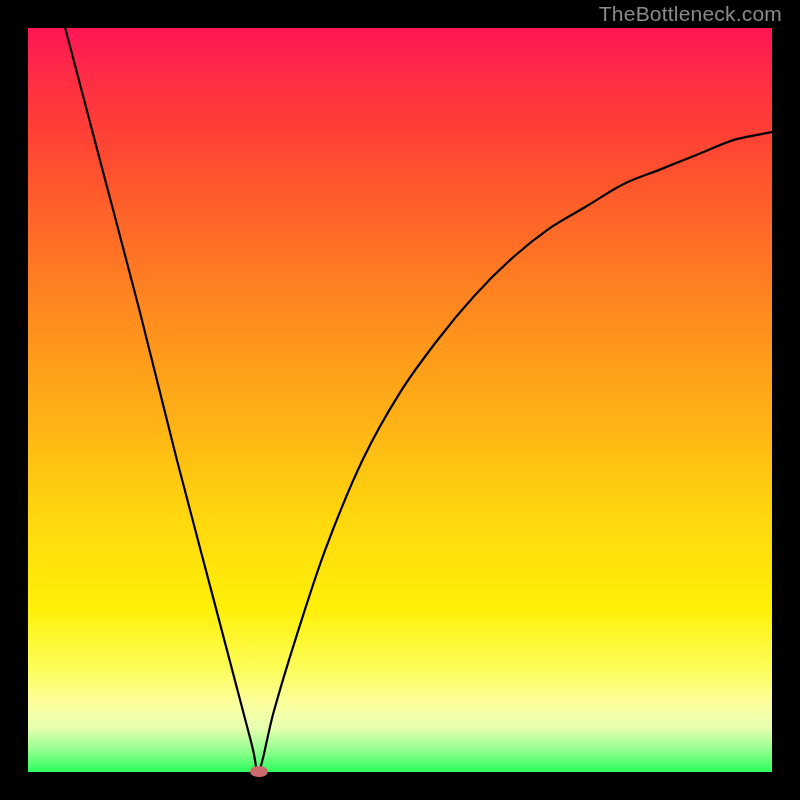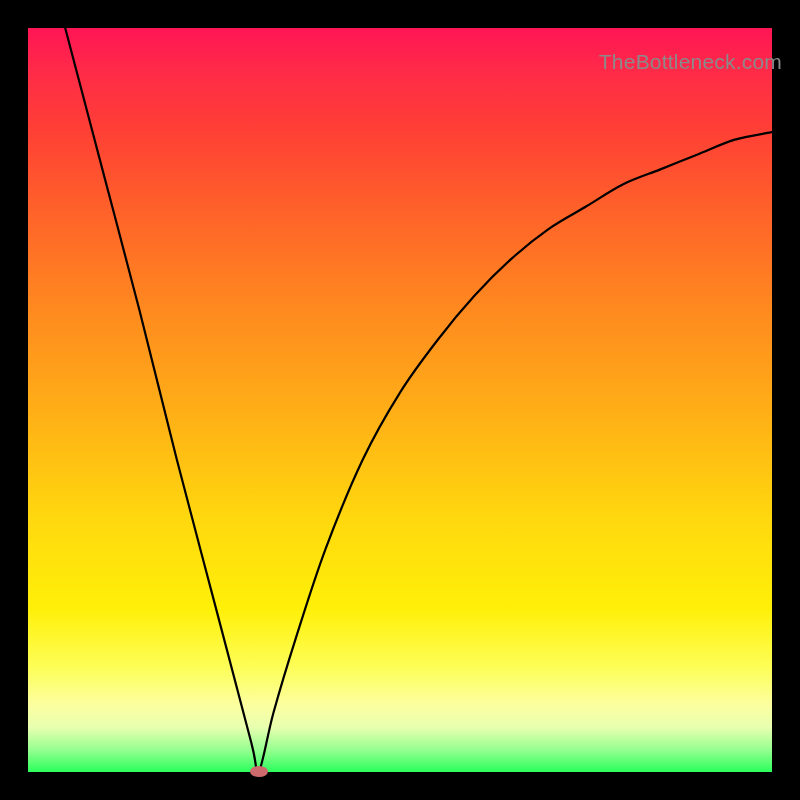--- a/index.html
+++ b/index.html
@@ -45,21 +45,20 @@
   }
   .watermark {
     position: absolute;
     top: 2px;
     right: 18px;
     color: #8a8a8a;
     font-size: 21px;
     font-weight: 500;
     letter-spacing: 0.2px;
     user-select: none;
-    margin-top: 48px;
   }
   .marker {
     position: absolute;
     width: 18px;
     height: 11px;
     border-radius: 50%;
     background: #cd6a6e;
   }
   svg.curve {
     position: absolute;

